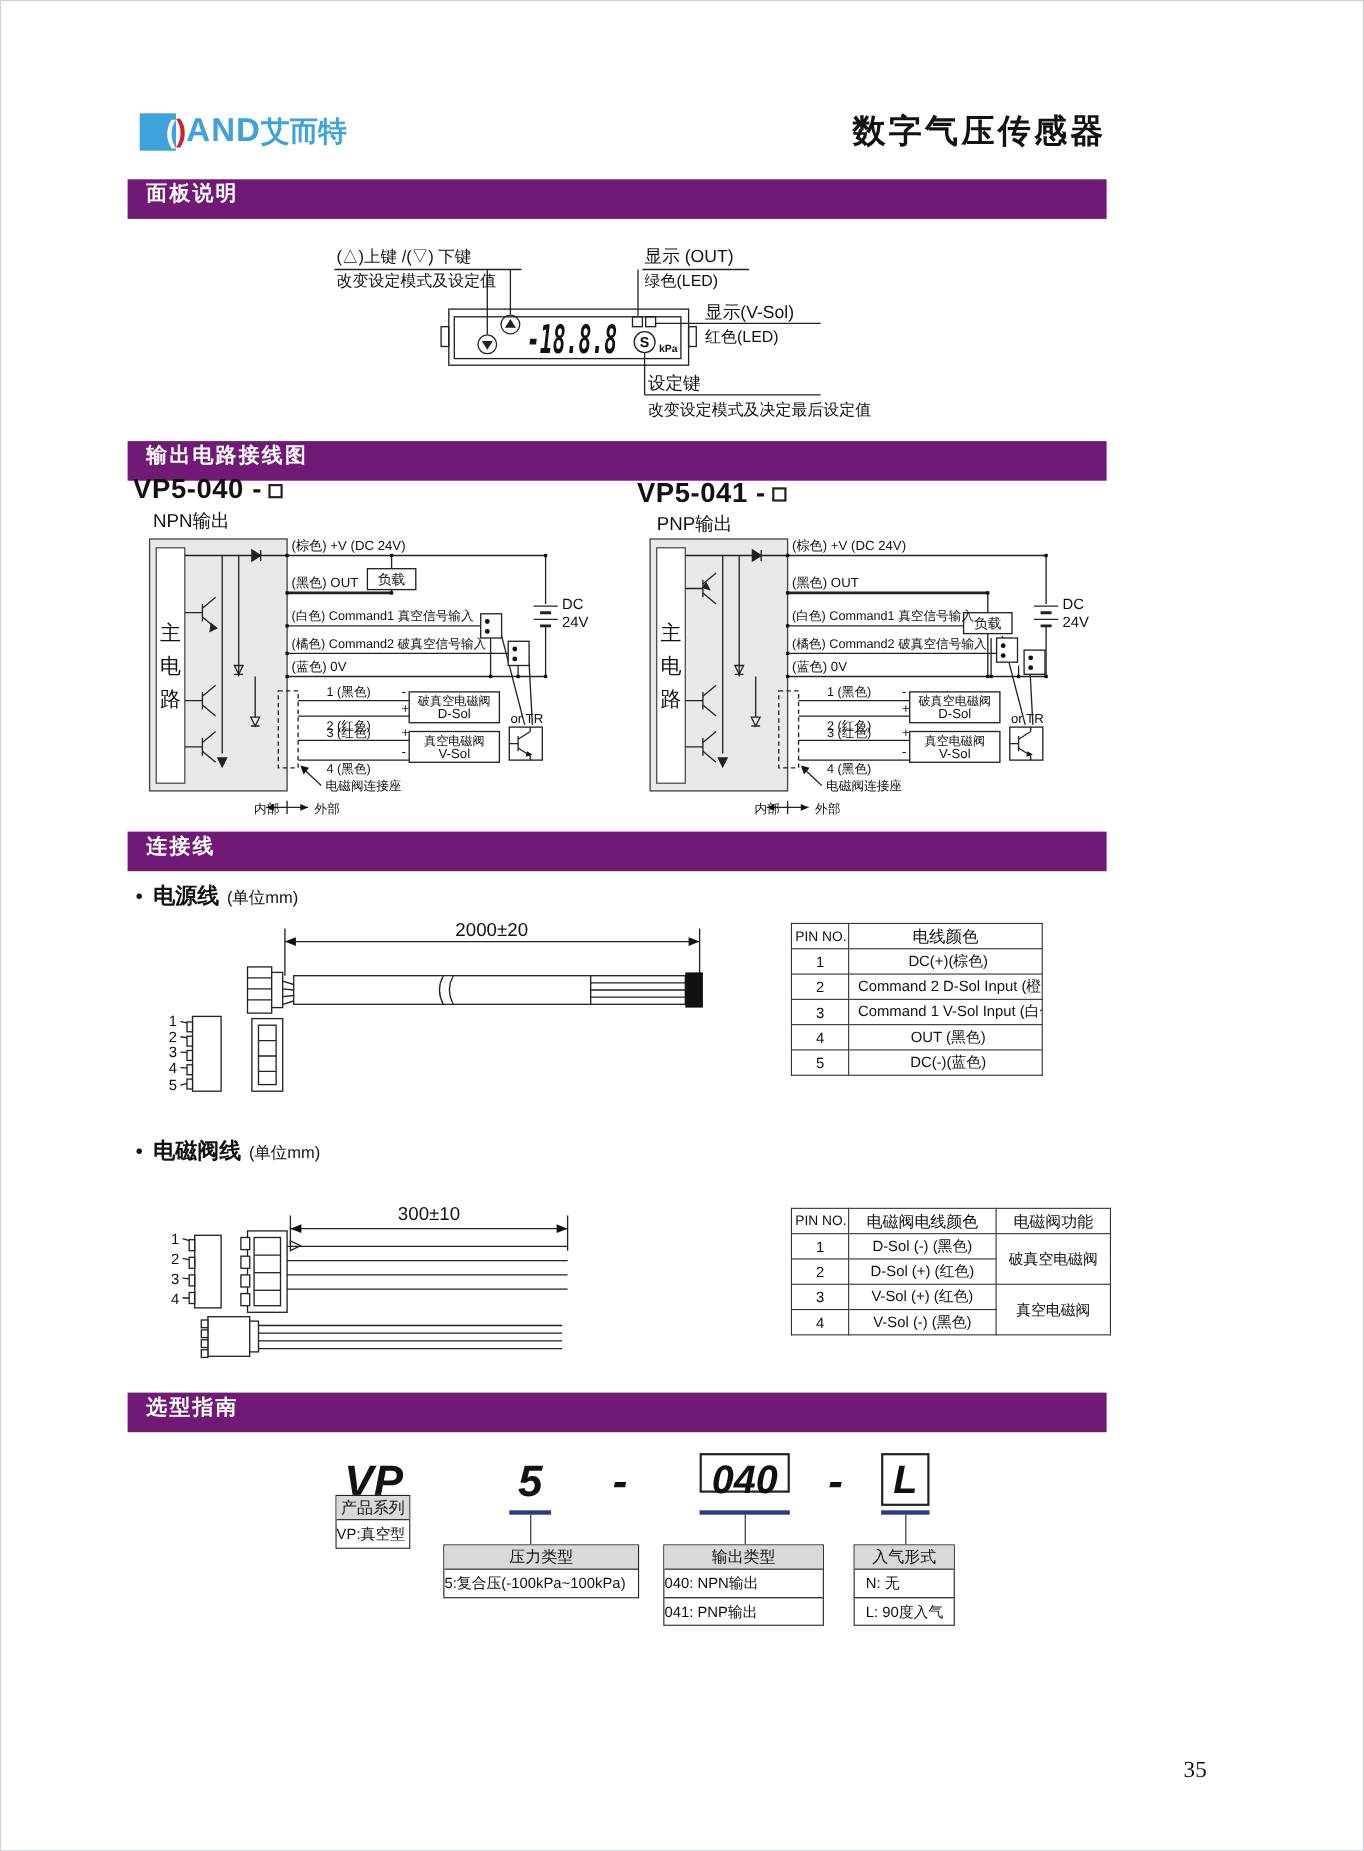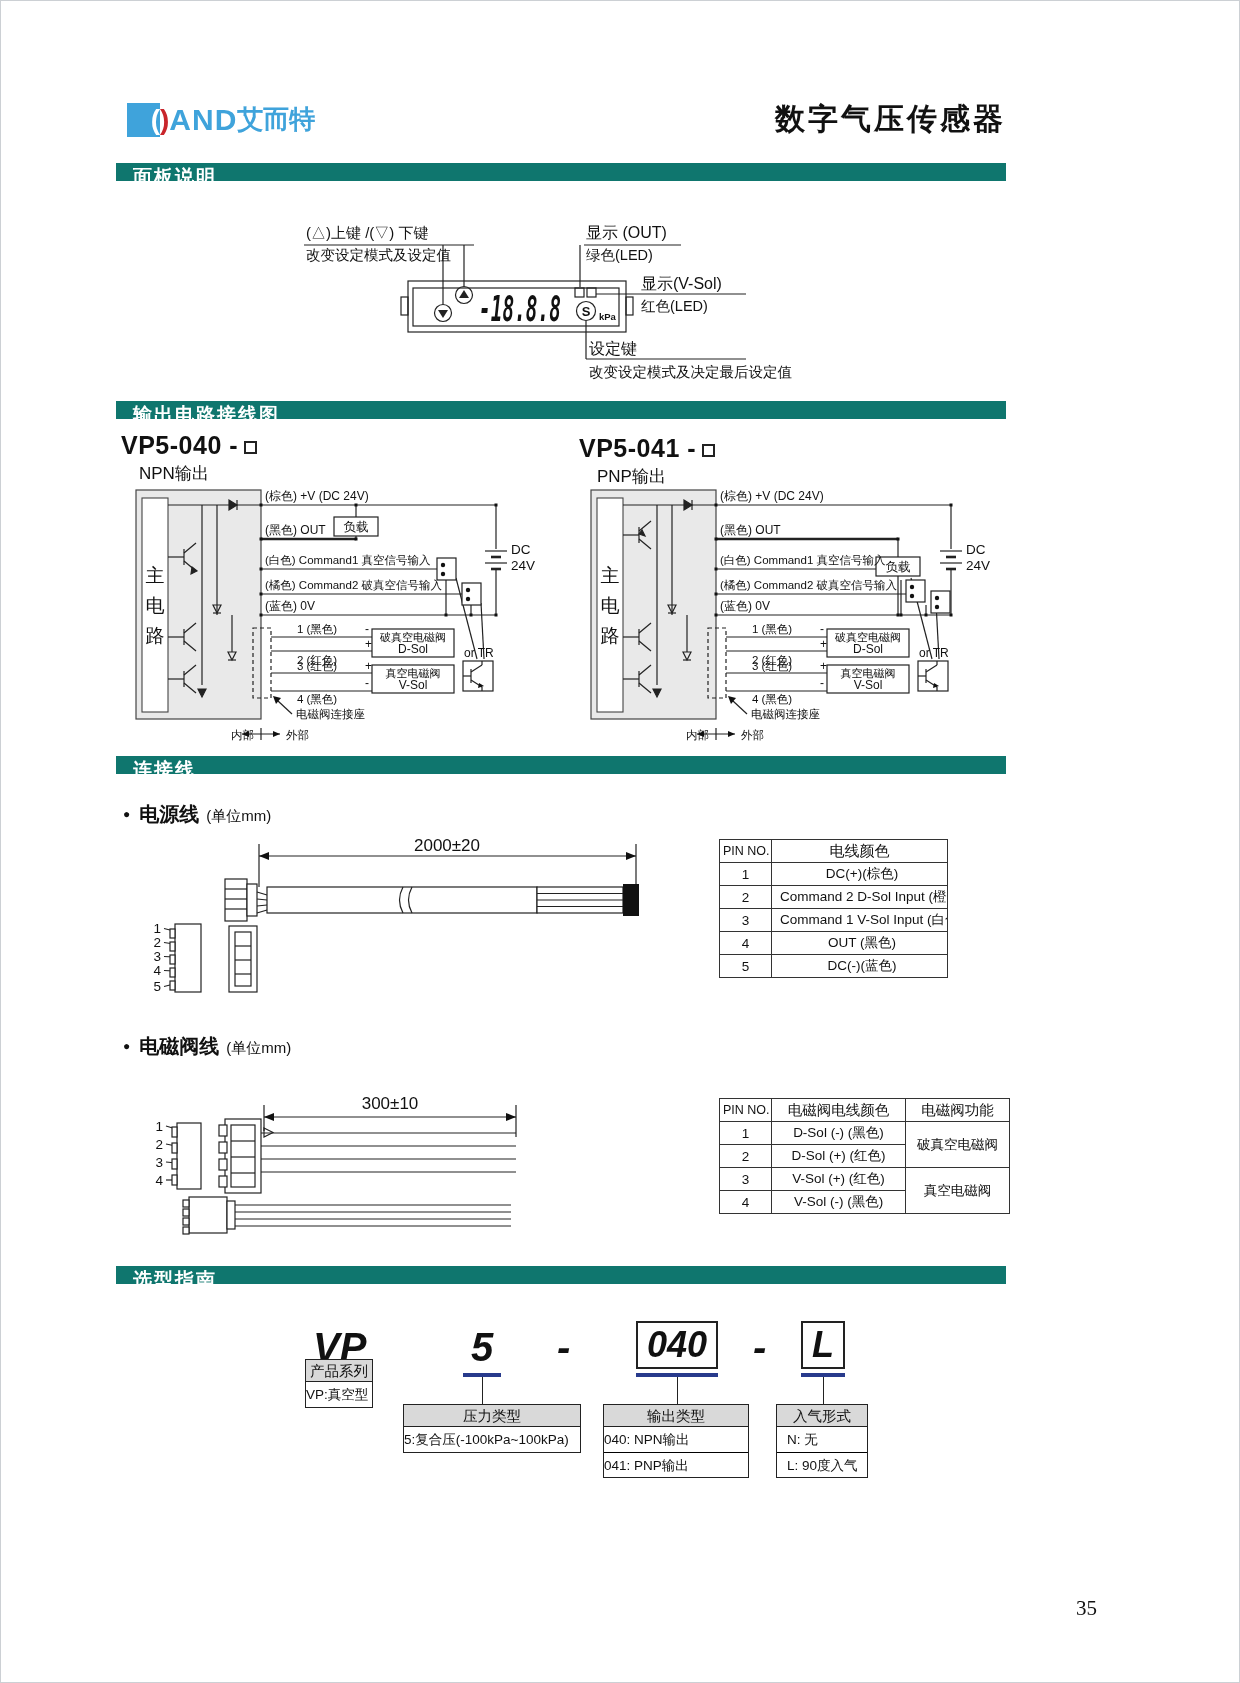--- a/index.html
+++ b/index.html
@@ -1,20 +1,20 @@
 <!DOCTYPE html>
 <html><head>
 <meta charset="utf-8">
 <style>
   *{margin:0;padding:0;box-sizing:border-box}
   html,body{background:#fff}
   .page{position:relative;width:1240px;height:1683px;background:#fff;overflow:hidden;
         font-family:"Liberation Sans",sans-serif;color:#111;border:1px solid #ccd0d4}
   .abs{position:absolute}
-  .bar{position:absolute;left:115px;width:890px;height:18px;background:#0f766e;color:#fff;
+  .bar{position:absolute;left:115px;width:890px;height:36px;background:#701a75;color:#fff;
        font-size:19px;font-weight:bold;line-height:28px;padding-left:17px;letter-spacing:2px}
   .modelhead{position:absolute;font-weight:bold;font-size:25px;letter-spacing:.5px}
   .sq{display:inline-block;width:13px;height:13px;border:2px solid #222;margin-left:6px}
   .subhead{position:absolute;font-size:17px}
   .bdot{font-size:12px;vertical-align:3px;margin-right:9px}
   svg text{font-family:"Liberation Sans",sans-serif;fill:#111}
   .st{stroke:#222;stroke-width:1.2;fill:none}
   .fw{fill:#fff;stroke:#222;stroke-width:1.2}
   .segtxt{font-family:"DejaVu Sans Mono",monospace;font-weight:bold;font-style:italic}
   table.pt{position:absolute;border-collapse:collapse;table-layout:fixed;background:#fff}
@@ -508,21 +508,21 @@
     <tr>
           <td>4</td>
           <td>V-Sol (-) (黑色)</td>
         </tr>
   </tbody>
     </table>
 
   <div class="code" style="left:312px;top:1324px">VP</div>
   <div class="code" style="left:470px;top:1324px">5</div>
   <div class="code" style="left:556px;top:1324px">-</div>
-  <div class="codebox" style="left:635px;top:1320px;width:82px;height:48px">040</div>
+  <div class="codebox" style="left:635px;top:1320px;width:82px;height:36px">040</div>
   <div class="code" style="left:752px;top:1324px">-</div>
   <div class="codebox" style="left:800px;top:1320px;width:44px;height:48px">L</div>
   <div class="uline" style="left:306px;top:1372px;width:62px"></div>
   <div class="uline" style="left:462px;top:1372px;width:38px"></div>
   <div class="uline" style="left:635px;top:1372px;width:82px"></div>
   <div class="uline" style="left:800px;top:1372px;width:44px"></div>
   <div class="vline" style="left:337px;top:1376px;height:27px"></div>
   <div class="vline" style="left:481px;top:1376px;height:27px"></div>
   <div class="vline" style="left:676px;top:1376px;height:27px"></div>
   <div class="vline" style="left:822px;top:1376px;height:27px"></div>

